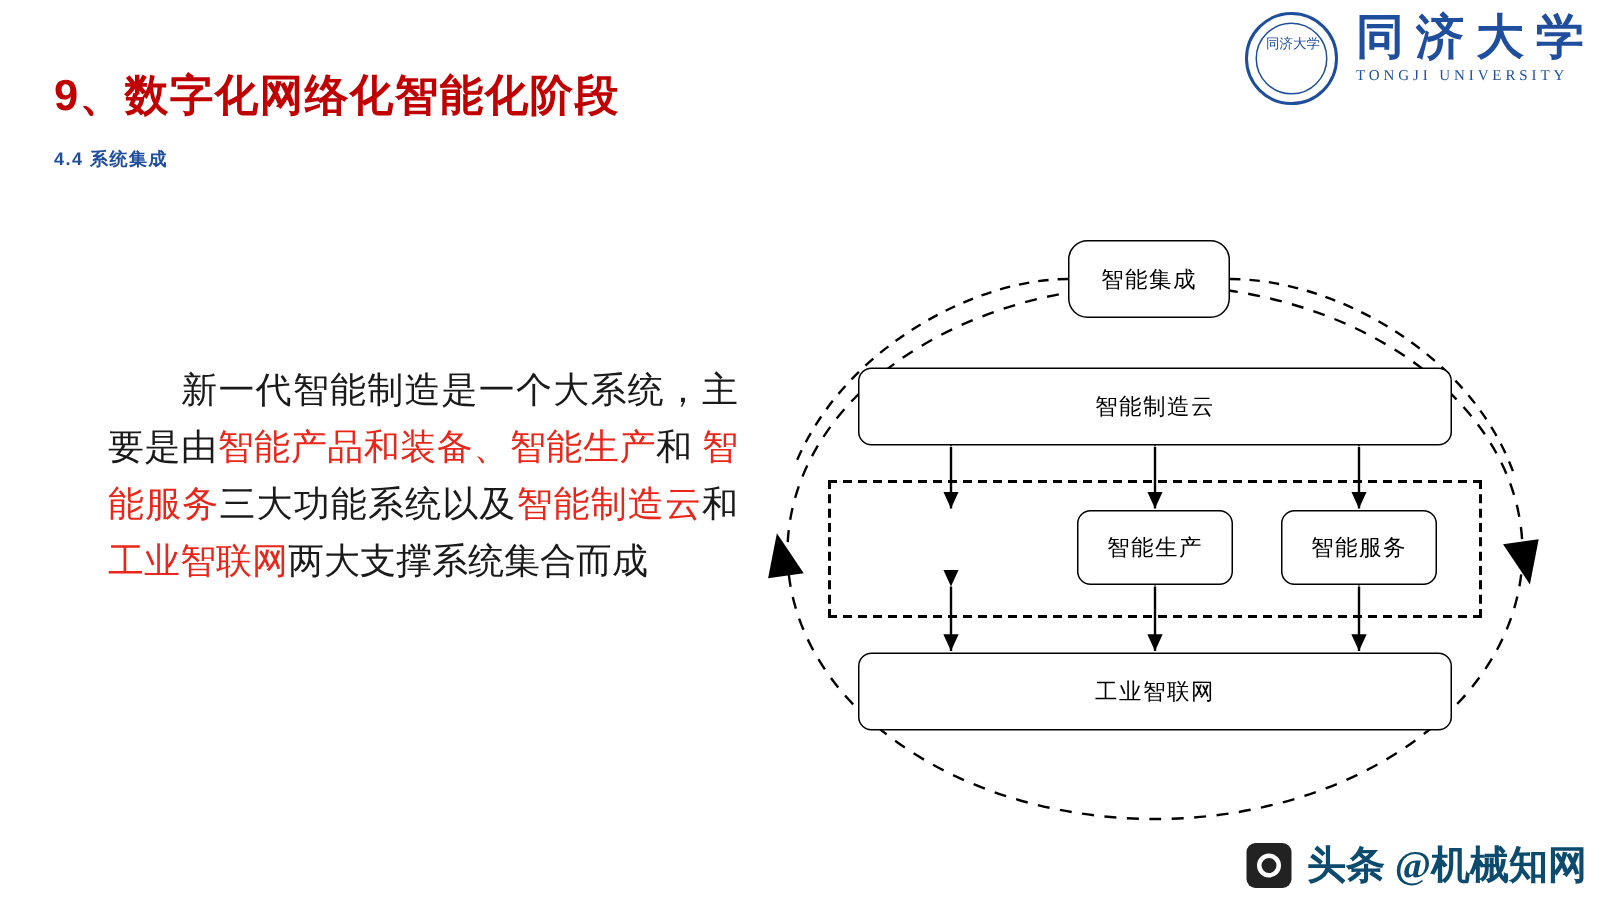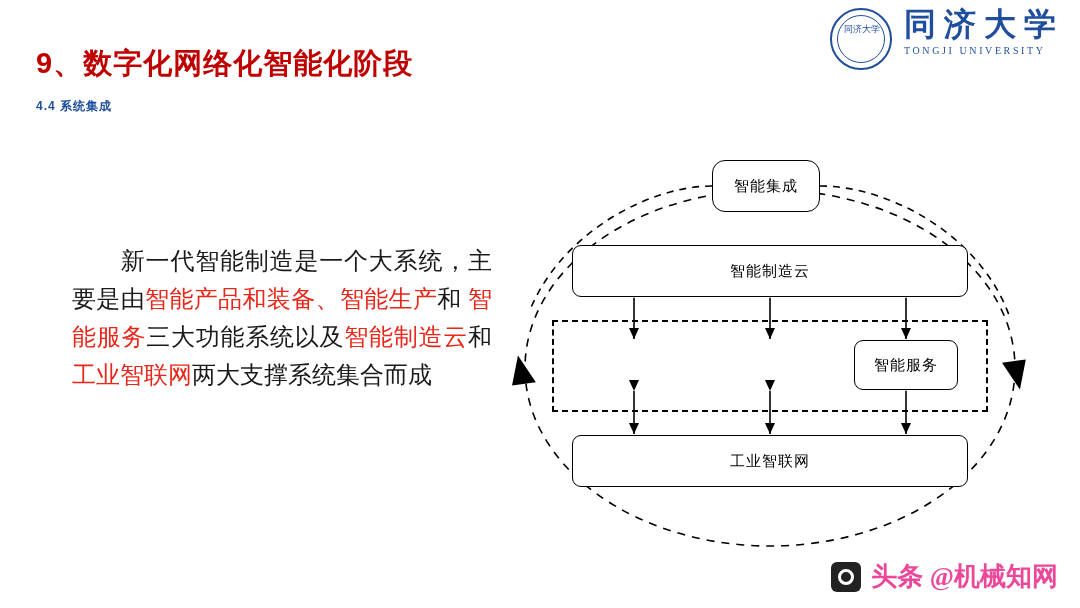--- a/index.html
+++ b/index.html
@@ -165,21 +165,21 @@
   
   .watermark {
     position: absolute;
     right: 22px;
     bottom: 14px;
     display: flex;
     align-items: center;
     gap: 10px;
     font-size: 26px;
     font-weight: bold;
-    color: #ec4899;
+    color: #0c4a6e;
     font-family: "Liberation Serif", serif;
   }
   .wm-logo {
     width: 30px;
     height: 30px;
     background: #222;
     border-radius: 6px;
     position: relative;
   }
   .wm-logo::before {
@@ -239,20 +239,21 @@
 
     <line x1="144" y1="251" x2="144" y2="294" stroke="#000" stroke-width="1.6" marker-end="url(#arrow)" marker-start="url(#arrowrev)"></line>
     <line x1="280" y1="251" x2="280" y2="294" stroke="#000" stroke-width="1.6" marker-end="url(#arrow)" marker-start="url(#arrowrev)"></line>
     <line x1="416" y1="251" x2="416" y2="294" stroke="#000" stroke-width="1.6" marker-end="url(#arrow)" marker-start="url(#arrowrev)"></line>
   </svg>
 
   <div class="dashed-box"></div>
 
   <div class="node" id="node-top">智能集成</div>
   <div class="node rounded" id="node-cloud">智能制造云</div>
+  <div class="node rounded" id="node-mfg">智能生产</div>
   <div class="node rounded" id="node-serv">智能服务</div>
   <div class="node rounded" id="node-net">工业智联网</div>
 </div>
 
 <div class="watermark">
   <div class="wm-logo"></div>
   <span>头条 @机械知网</span>
 </div>
 
 </body></html>

